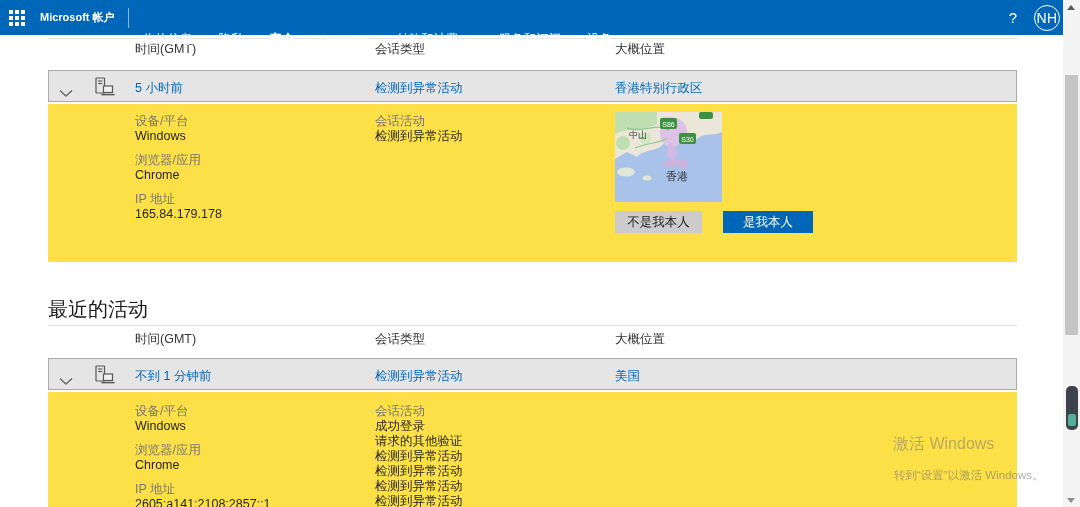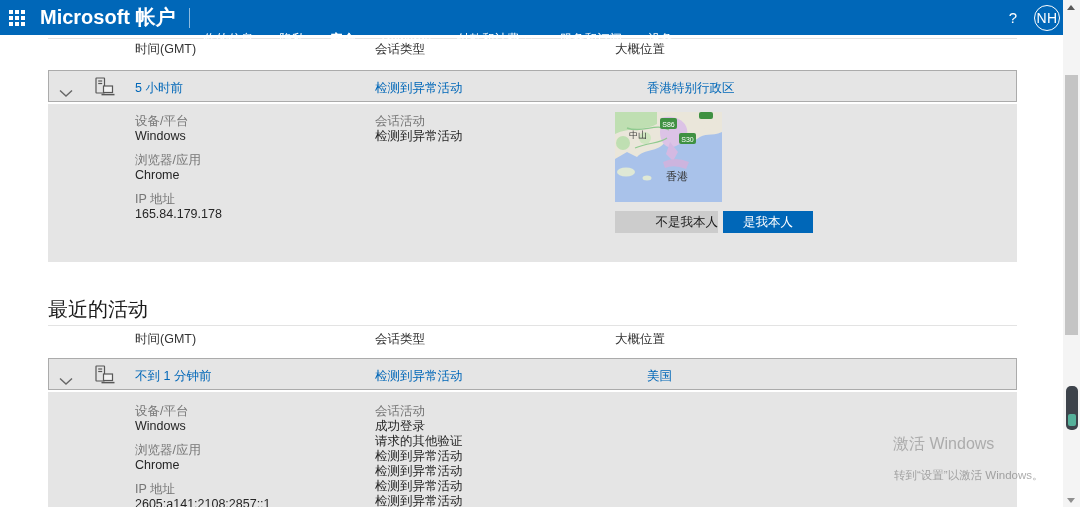--- a/index.html
+++ b/index.html
@@ -8,21 +8,21 @@
     font-family:"Liberation Sans","DejaVu Sans",sans-serif;
     background:#ffffff; position:relative; color:#262626;
   }
 
   
   .topbar{
     position:absolute; top:0; left:0; width:1063px; height:35px;
     background:#0067b8; display:flex; align-items:center; color:#fff; z-index:6;
   }
   .waffle{ width:34px; height:35px; display:flex; align-items:center; justify-content:center; cursor:pointer; }
-  .product{ font-size:20px; font-weight:bold; margin-left:6px; white-space:nowrap; cursor:pointer; }
+  .product{ font-size:11px; font-weight:bold; margin-left:6px; white-space:nowrap; cursor:pointer; }
   .sep{ width:1px; height:20px; background:rgba(255,255,255,.55); margin:0 14px 0 13px; }
   .nav{ display:flex; align-items:center; }
   .navitem{ font-size:12.5px; color:#fff; text-decoration:none; margin-right:26px; white-space:nowrap; display:flex; align-items:center; cursor:pointer;margin-top:44px; }
   .navitem.active{ font-weight:bold; }
   .caret{ margin-left:5px; margin-top:2px; }
   .tb-spacer{ flex:1; }
   .help{ font-size:15px; margin-right:17px; cursor:pointer; }
   .avatar{
     width:26px; height:26px; border:1.5px solid #fff; border-radius:50%;
     display:flex; align-items:center; justify-content:center;
@@ -32,35 +32,35 @@
   
   .hairline{ position:absolute; left:48px; width:969px; height:1px; background:#e3e3e3; }
   .colhead{ position:absolute; font-size:12.5px; color:#333; line-height:15px; white-space:nowrap; }
   .activity-row{
     position:absolute; left:48px; width:969px; height:32px;
     background:#e5e5e5; border:1px solid #ababab;
   }
   .row-chevron{ position:absolute; left:10px; top:12px; cursor:pointer; }
   .row-devicon{ position:absolute; left:45px; top:6px; }
   .cell-link{ position:absolute; top:9px; font-size:12.5px; color:#0067b8; text-decoration:none; white-space:nowrap; cursor:pointer; }
-  .cell-time{ left:86px; } .cell-type{ left:326px; } .cell-loc{ left:566px;margin-left:32px; }
-
-  .detail-panel{ position:absolute; left:48px; width:969px; background:#e5e5e5; overflow:hidden; }
+  .cell-time{ left:86px; } .cell-type{ left:326px; } .cell-loc{ left:566px; }
+
+  .detail-panel{ position:absolute; left:48px; width:969px; background:#fde047; overflow:hidden; }
   .dcol{ position:absolute; }
   .dcol-left{ left:87px; } .dcol-mid{ left:327px; }
   .dlabel{ font-size:12.5px; color:#767676; line-height:15px; white-space:nowrap; }
   .dvalue{ font-size:12.5px; color:#262626; line-height:15px; white-space:nowrap; }
   .dpair{ margin-bottom:9px; }
 
   .map-frame{ position:absolute; left:567px; width:107px; overflow:hidden; }
   .btn{
     position:absolute; height:22px; border:none; font-size:12.5px;
     font-family:inherit; cursor:pointer; text-align:center; line-height:22px;
   }
-  .btn-deny{ left:567px; top:107px; width:103px; background:#cccccc; color:#1b1b1b;text-align:right; }
+  .btn-deny{ left:567px; top:107px; width:87px; background:#cccccc; color:#1b1b1b; }
   .btn-confirm{ left:675px; top:107px; width:90px; background:#0067b8; color:#ffffff; }
 
   .section-title{ position:absolute; left:48px; font-size:20px; color:#1b1b1b; white-space:nowrap; }
 
   
   .wm1{ position:absolute; left:893px; top:434px; font-size:16px; color:rgba(115,115,115,.5); white-space:nowrap; }
   .wm2{ position:absolute; left:894px; top:468px; font-size:11.5px; color:rgba(115,115,115,.6); white-space:nowrap; }
 
   
   .scrollbar{ position:absolute; right:0; top:0; width:17px; height:507px; background:#f4f4f4; z-index:7; }

